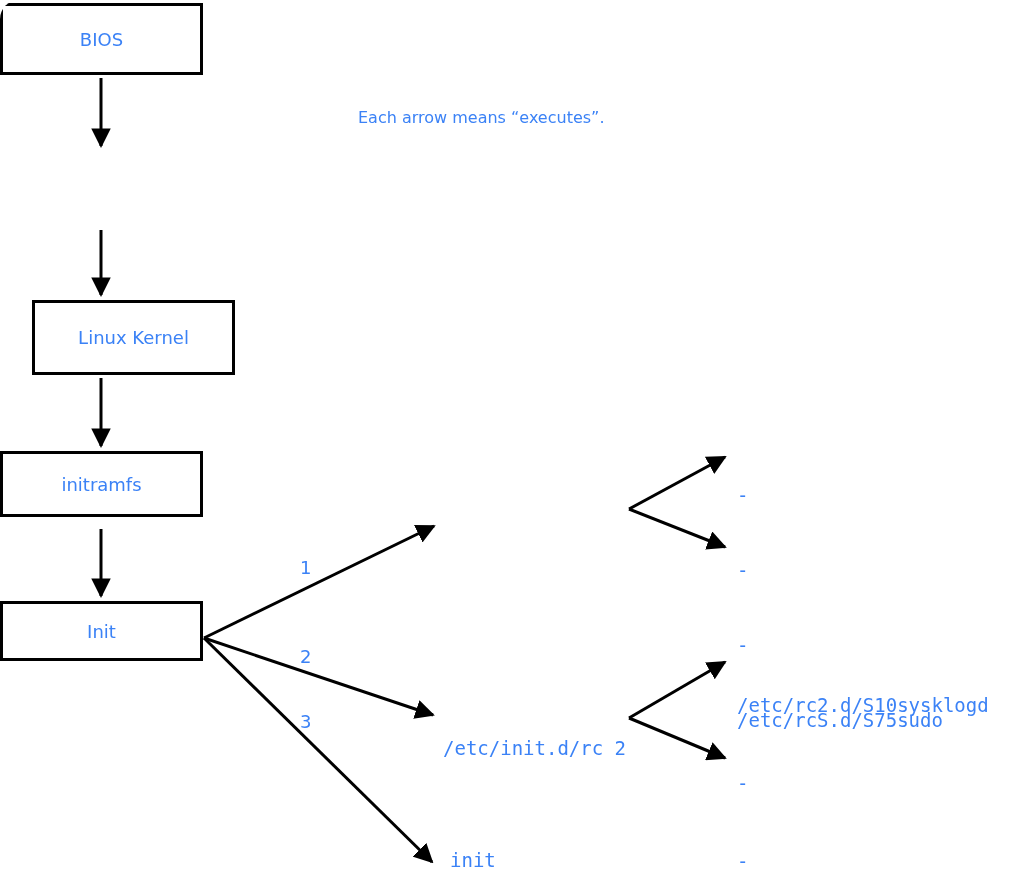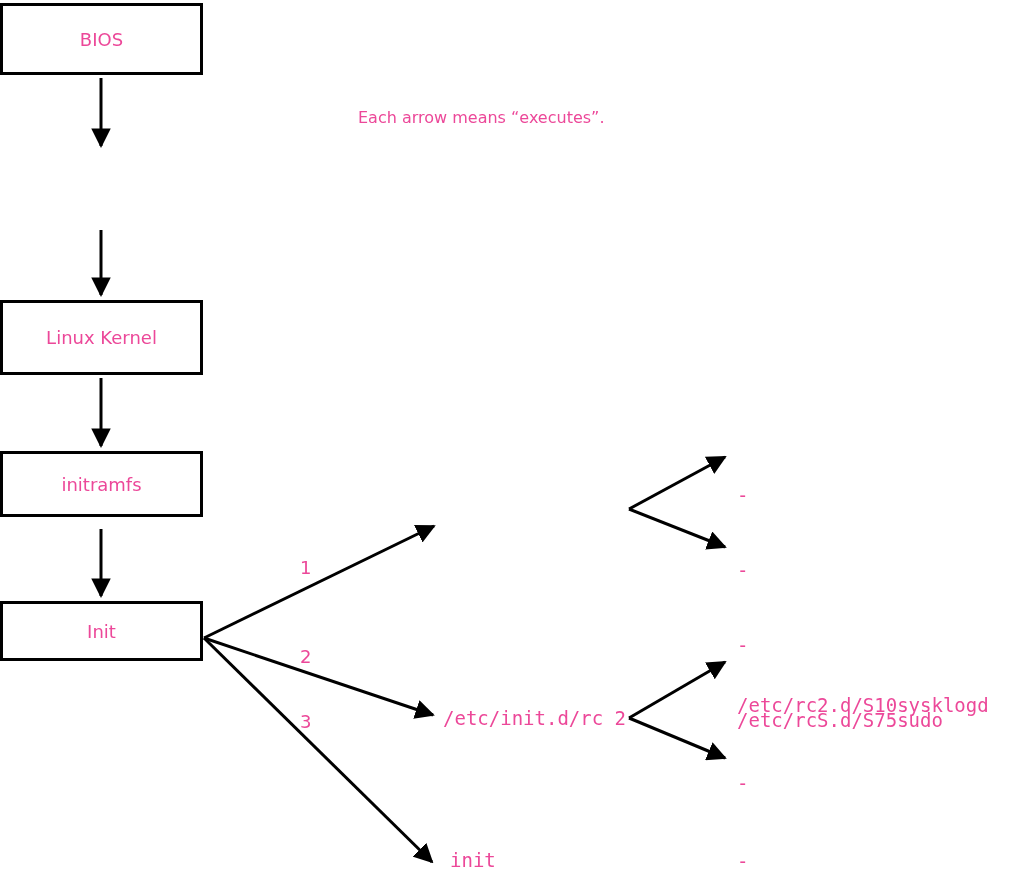--- a/index.html
+++ b/index.html
@@ -1,23 +1,24 @@
 <!DOCTYPE html>
 <html><head>
 <meta charset="utf-8">
 <style>
   html, body { margin: 0; padding: 0; background: #ffffff; }
   .canvas {
     position: relative;
     width: 1024px;
     height: 875px;
     background: #ffffff;
-    color: #ec4899;
+    color: #3b82f6;
     font-family: "DejaVu Sans", "Liberation Sans", sans-serif;
     overflow: hidden;
+    border-radius: 19px;
   }
   svg.wires {
     position: absolute;
     left: 0; top: 0;
     width: 1024px; height: 875px;
   }
   .flowbox {
     position: absolute;
     left: 0;
     width: 203px;
@@ -74,37 +75,37 @@
       <line x1="629" y1="509" x2="725" y2="547" marker-end="url(#ah)"></line>
 
       <line x1="629" y1="718" x2="725" y2="662" marker-end="url(#ah)"></line>
       <line x1="629" y1="718" x2="725" y2="758" marker-end="url(#ah)"></line>
     </g>
   </svg>
 
   <div class="flowbox" style="top:3px; height:72px;">
     <span>BIOS</span>
   </div>
-  <div class="flowbox" style="top:300px; height:75px;">
+  <div class="flowbox" style="top:300px; height:75px;margin-left:32px;">
     <span>Linux Kernel</span>
   </div>
   <div class="flowbox" style="top:451px; height:66px;">
     <span>initramfs</span>
   </div>
   <div class="flowbox" style="top:601px; height:60px;">
     <span>Init</span>
   </div>
 
   <div class="note">Each arrow means “executes”.</div>
 
   <div class="num" style="left:300px; top:557px;">1</div>
   <div class="num" style="left:300px; top:646px;">2</div>
   <div class="num" style="left:300px; top:711px;">3</div>
 
-  <div class="mono" style="left:443px; top:707px;text-align:center;">/etc/init.d/rc 2</div>
+  <div class="mono" style="left:443px; top:737px;text-align:center;">/etc/init.d/rc 2</div>
   <div class="mono" style="left:450px; top:849px;">init</div>
 
   <div class="mono mono-group lh25" style="left:737px; top:433px;">
     <span>-</span>
     <span>-</span>
     <span>-</span>
     <span>/etc/rcS.d/S75sudo</span>
   </div>
 
   <div class="mono mono-group lh26" style="left:737px; top:640px;">

